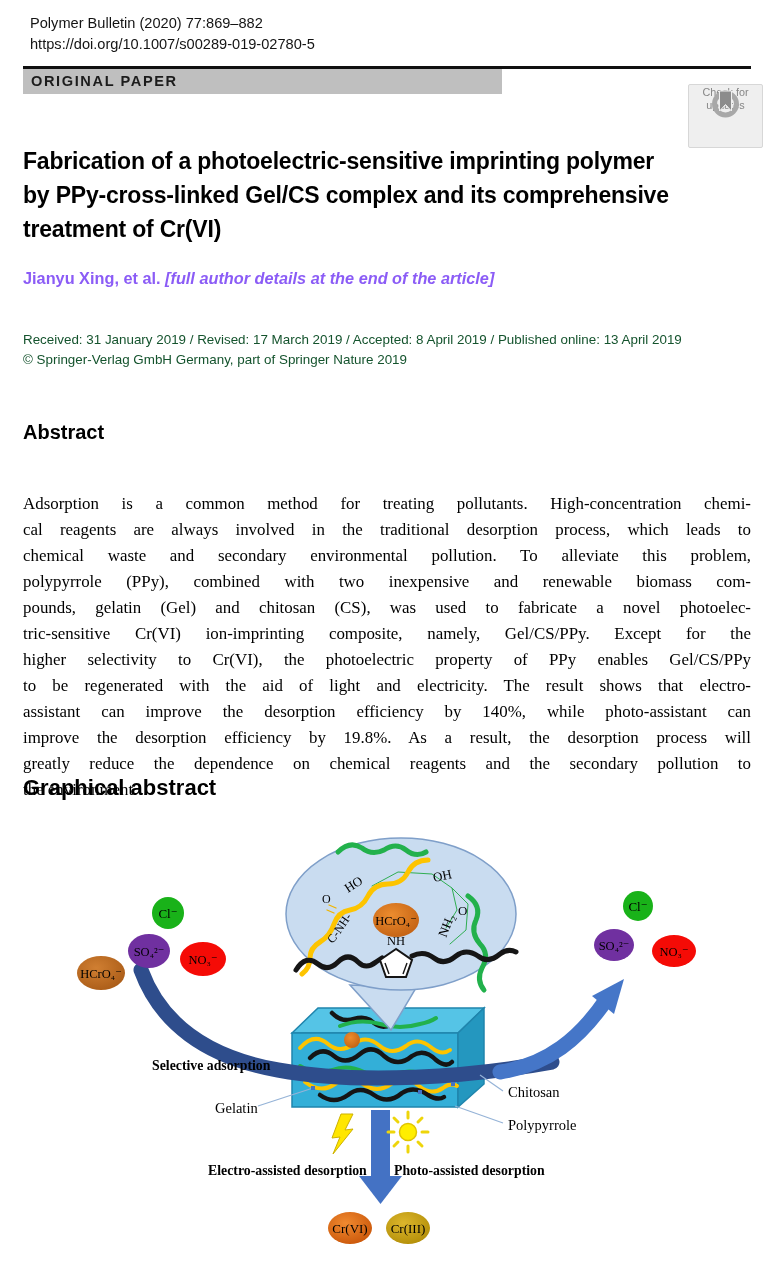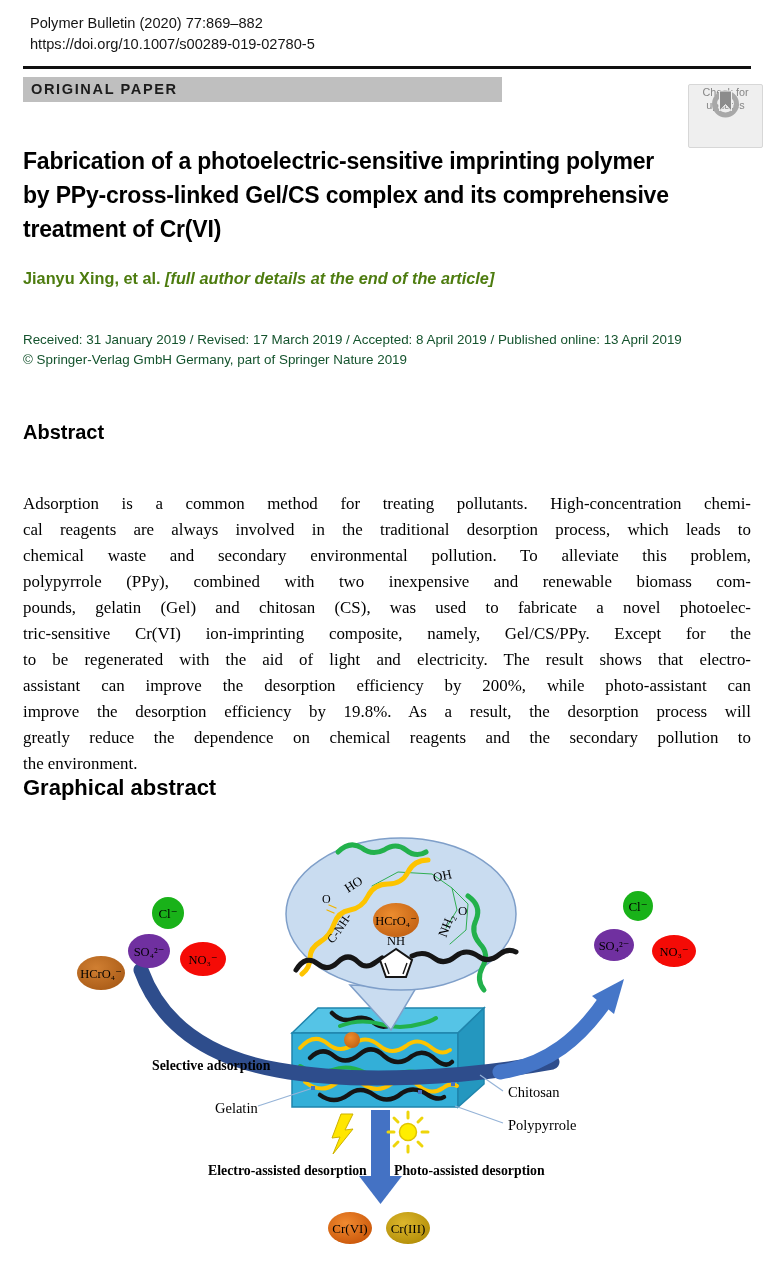--- a/index.html
+++ b/index.html
@@ -4,28 +4,28 @@
 <style>
   html,body{margin:0;padding:0;background:#888;}
   .page{position:relative;width:774px;height:1280px;background:#fff;overflow:hidden;
         font-family:"Liberation Sans","DejaVu Sans",sans-serif;color:#111;}
   .abs{position:absolute;}
   
   .jline{left:19px;top:13px;font-size:14.6px;line-height:21px;color:#141414;margin-left:11px;}
   .rule{left:23px;top:66px;width:728px;height:3px;background:#101010;}
   .section-bar{left:23px;top:69px;width:479px;height:25px;background:#bfbfbf;
                font-weight:bold;font-size:14.6px;line-height:25px;letter-spacing:1.6px;
-               padding-left:8px;box-sizing:border-box;color:#1c1c1c;margin-top:8px;}
+               padding-left:8px;box-sizing:border-box;color:#1c1c1c;}
   .badge{left:688px;top:84px;width:73px;height:62px;background:#efefef;border:1px solid #d7d7d7;
          border-radius:2px;text-align:center;cursor:pointer;}
   .badge-text{font-size:10.8px;line-height:12.5px;color:#868686;margin-top:1px;}
   
   .title{left:23px;top:144px;width:710px;font-size:23px;font-weight:bold;line-height:34px;
          letter-spacing:-0.2px;color:#000;}
-  .authors{left:23px;top:269px;font-size:16.3px;font-weight:bold;color:#4d7c0f;}
+  .authors{left:23px;top:269px;font-size:16.3px;font-weight:bold;color:#8b5cf6;}
   .authors .note{font-style:italic;}
   .history{left:23px;top:330px;font-size:13.4px;line-height:20px;color:#14532d;}
   .h2{font-weight:bold;font-size:20px;color:#000;}
   .abstract-head{left:23px;top:421px;}
   .abstract-body{left:23px;top:449px;width:728px;
       font-family:"Liberation Serif","DejaVu Serif",serif;font-size:16.9px;line-height:26px;color:#000;margin-top:42px;}
   .abs-line{text-align:justify;text-align-last:justify;white-space:normal;}
   .abs-line.final{text-align-last:left;}
   .ga-head{left:23px;top:775px;font-size:22px;}
   
@@ -74,22 +74,23 @@
   </div>
 
   <div class="abs h2 abstract-head">Abstract</div>
   <div class="abs abstract-body">
     <div class="abs-line">Adsorption is a common method for treating pollutants. High-concentration chemi-</div>
     <div class="abs-line">cal reagents are always involved in the traditional desorption process, which leads to</div>
     <div class="abs-line">chemical waste and secondary environmental pollution. To alleviate this problem,</div>
     <div class="abs-line">polypyrrole (PPy), combined with two inexpensive and renewable biomass com-</div>
     <div class="abs-line">pounds, gelatin (Gel) and chitosan (CS), was used to fabricate a novel photoelec-</div>
     <div class="abs-line">tric-sensitive Cr(VI) ion-imprinting composite, namely, Gel/CS/PPy. Except for the</div>
+    <div class="abs-line">higher selectivity to Cr(VI), the photoelectric property of PPy enables Gel/CS/PPy</div>
     <div class="abs-line">to be regenerated with the aid of light and electricity. The result shows that electro-</div>
-    <div class="abs-line">assistant can improve the desorption efficiency by 200%, while photo-assistant can</div>
+    <div class="abs-line">assistant can improve the desorption efficiency by 140%, while photo-assistant can</div>
     <div class="abs-line">improve the desorption efficiency by 19.8%. As a result, the desorption process will</div>
     <div class="abs-line">greatly reduce the dependence on chemical reagents and the secondary pollution to</div>
     <div class="abs-line final">the environment.</div>
   </div>
 
   <div class="abs h2 ga-head">Graphical abstract</div>
 
   <svg width="774" height="1280" viewBox="0 0 774 1280">
     <defs>
       <radialGradient id="gCr6" cx="40%" cy="35%" r="75%">

